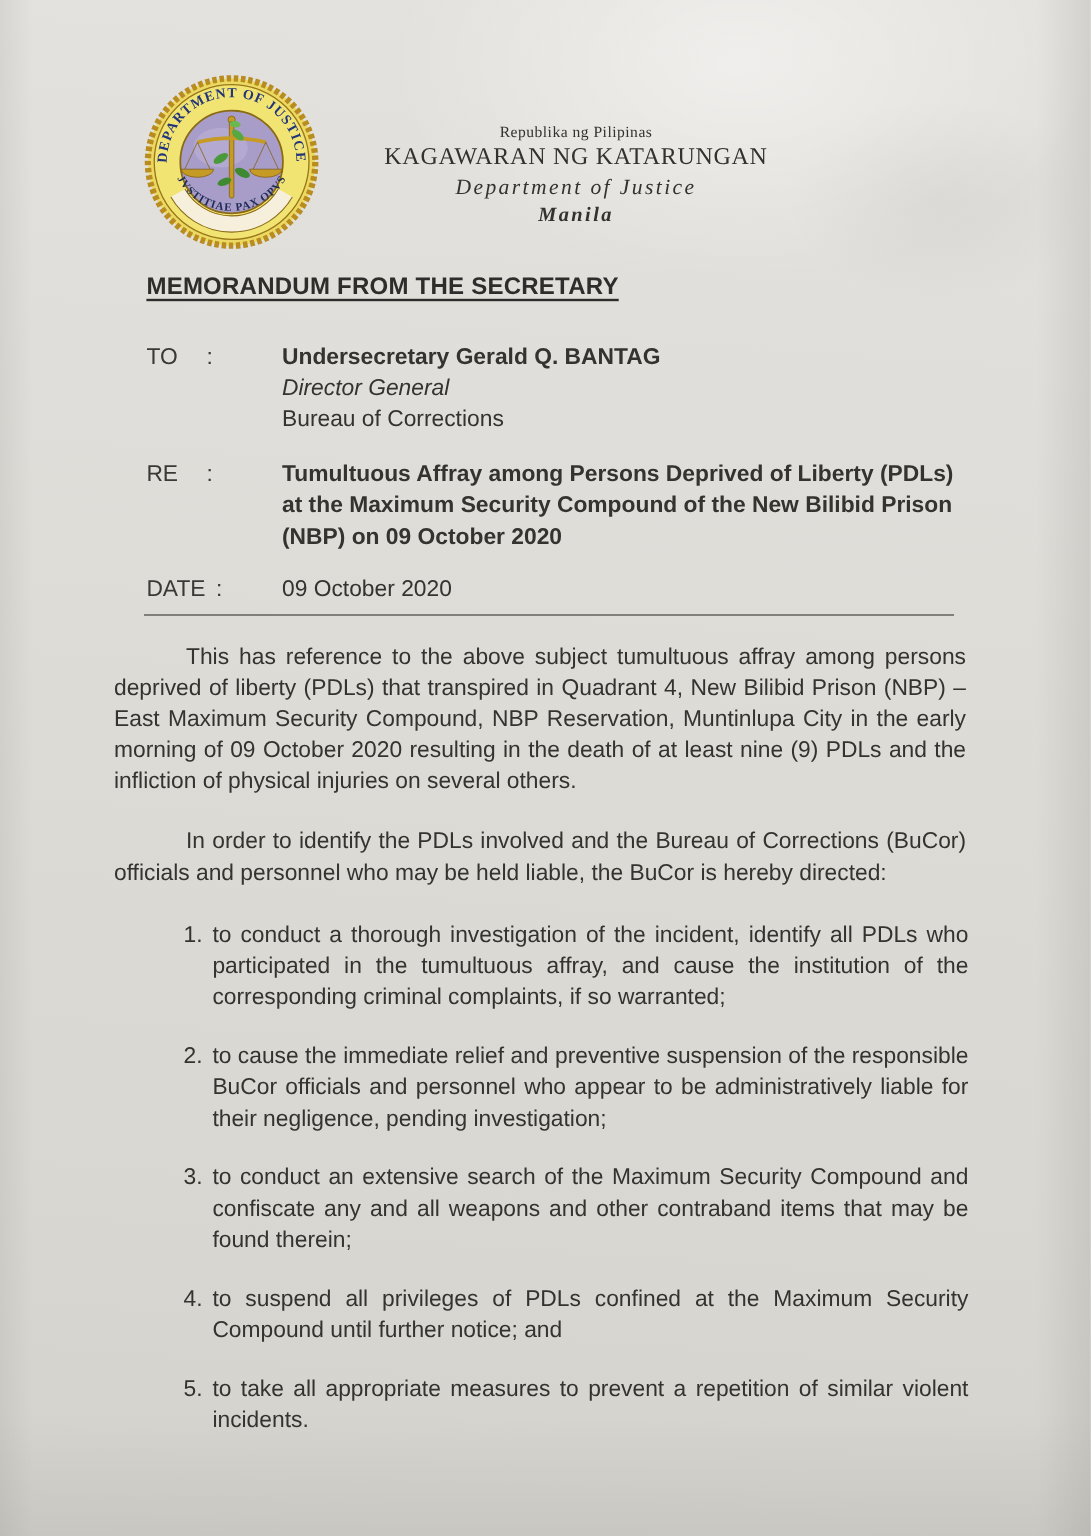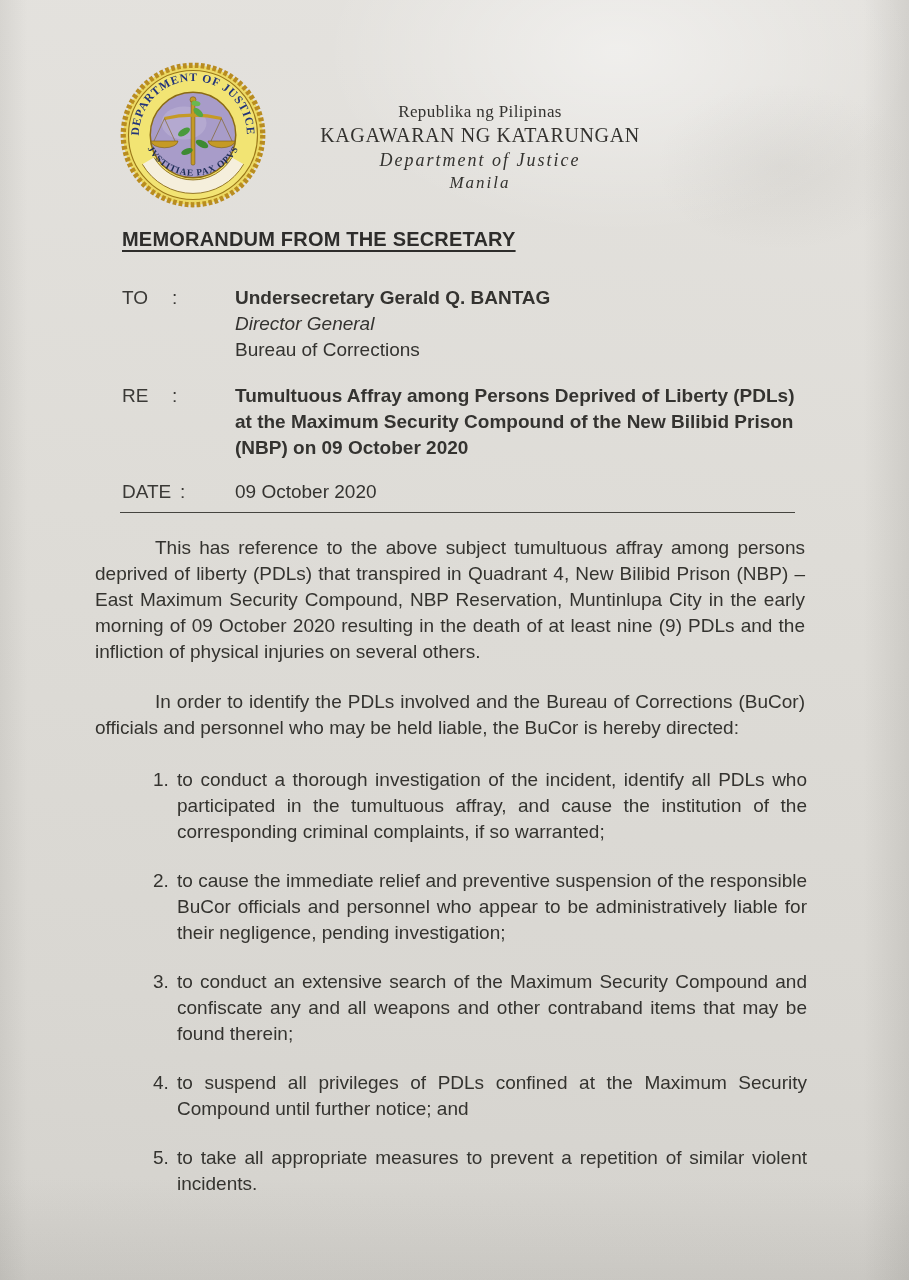--- a/index.html
+++ b/index.html
@@ -20,24 +20,24 @@
       radial-gradient(ellipse 180px 120px at 86% 13%, rgba(120,118,112,0.08), rgba(0,0,0,0) 70%),
       linear-gradient(to bottom, rgba(0,0,0,0) 92%, rgba(100,98,93,0.10));
   }
   
   .header { position:relative; height:212px; }
   .seal { position:absolute; left:118px; top:60px; width:150px; height:150px; }
   .header-text {
     position:absolute; left:258px; top:102px; width:444px;
     text-align:center; font-family:"Liberation Serif", serif; color:#33322f;
   }
-  .ht-republic   { font-size:17px; letter-spacing:0.4px; }
+  .ht-republic   { font-size:13px; letter-spacing:0.4px; }
   .ht-dept-fil   { font-size:20px; font-weight:normal; letter-spacing:0.6px; margin-top:2px; }
   .ht-dept-eng   { font-size:18px; font-style:italic; letter-spacing:2px; margin-top:3px; }
-  .ht-city       { font-size:17px; font-style:italic; letter-spacing:2px; margin-top:2px; }
+  .ht-city       { font-size:17px; font-style:italic; letter-spacing:2px; margin-top:2px;font-weight:bold; }
   
   .memo-title {
     margin:16px 119px 0 122px;
     font-size:20px; font-weight:bold; letter-spacing:0.2px; color:#2e2d2b;
   }
   .memo-title span {
     text-decoration:underline; text-decoration-thickness:2px; text-underline-offset:4px;
   }
   .fields { margin:34px 114px 0 122px; }
   .field-row { display:grid; grid-template-columns:50px 63px 1fr; font-size:19px; line-height:26px; }

